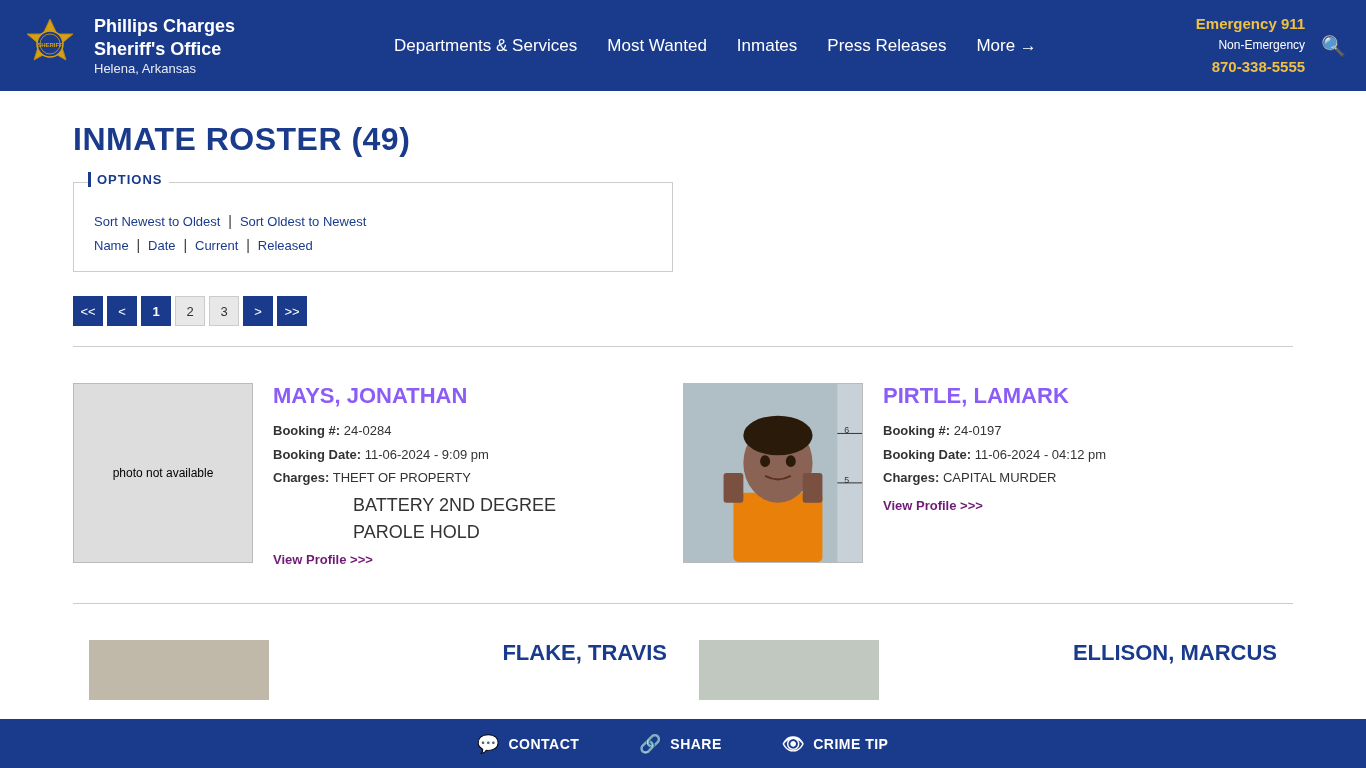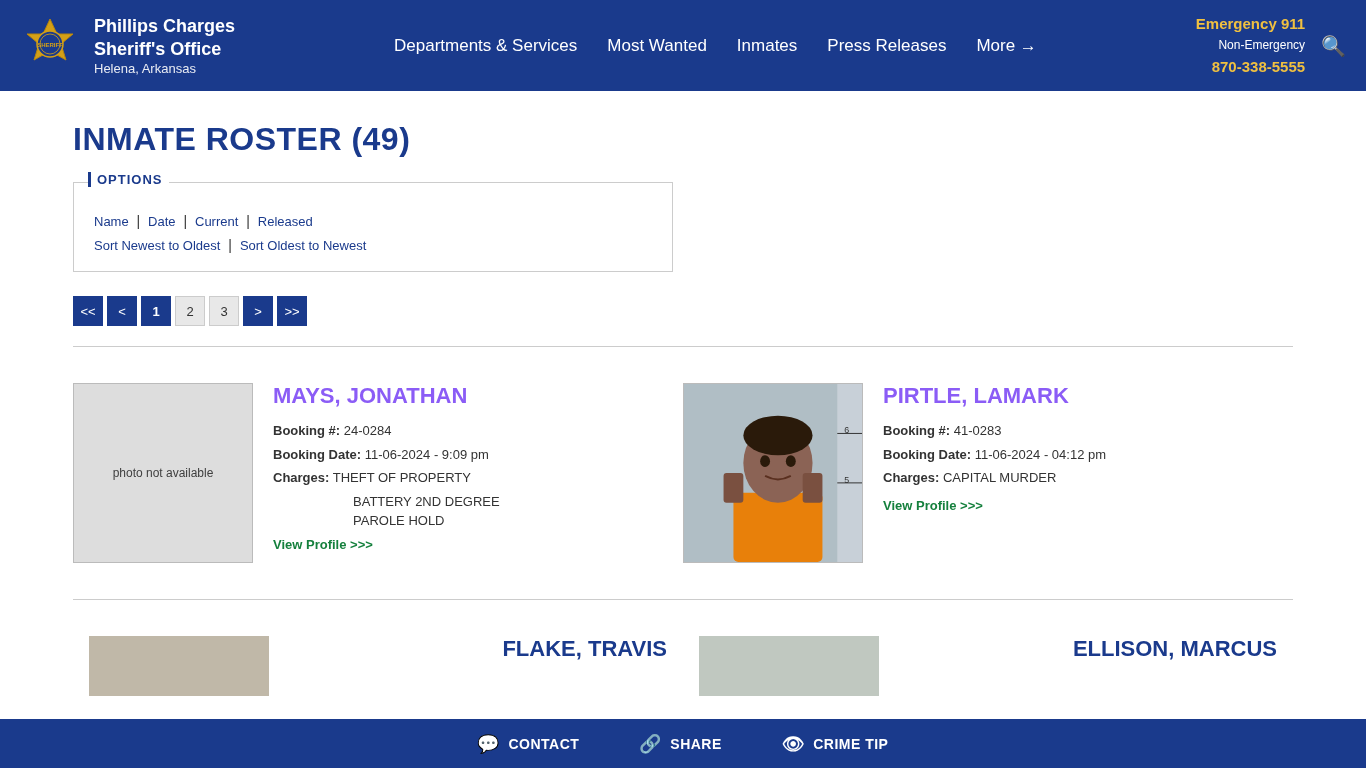--- a/index.html
+++ b/index.html
@@ -197,44 +197,44 @@
       font-size: 12px;
       text-align: center;
       overflow: hidden;
     }
     .inmate-photo-placeholder {
       display: flex;
       align-items: center;
       justify-content: center;
       width: 100%;
       height: 100%;
-      color: #404040;
+      color: #000000;
       font-size: 12px;
     }
     .inmate-info h2 {
       font-size: 22px;
       font-weight: bold;
       color: #8b5cf6;
       margin-bottom: 12px;
     }
     .inmate-info .field {
       margin-bottom: 4px;
       font-size: 13px;
       line-height: 1.5;
     }
     .inmate-info .field strong {
       font-weight: bold;
     }
     .inmate-info .charges-list {
       margin-left: 80px;
-      font-size: 13px;
+      font-size: 18px;
       line-height: 1.5;
     }
     .inmate-info .view-profile {
-      color: #15803d;
+      color: #701a75;
       text-decoration: none;
       font-size: 13px;
       font-weight: bold;
       margin-top: 6px;
       display: inline-block;
     }
 
     
     .inmate-card-partial {
       display: flex;
@@ -339,32 +339,32 @@
   </div>
 </header>
 
 <main class="main-content">
   <h1 class="page-title">INMATE ROSTER (49)</h1>
 
   <div class="options-box">
     <div class="options-label">OPTIONS</div>
     <div class="options-links">
       <div class="options-row">
+        <a>Sort Newest to Oldest</a>
+        <span class="sep"> | </span>
+        <a>Sort Oldest to Newest</a>
+      </div>
+      <div class="options-row">
         <a>Name</a>
         <span class="sep"> | </span>
         <a>Date</a>
         <span class="sep"> | </span>
         <a>Current</a>
         <span class="sep"> | </span>
         <a>Released</a>
-      </div>
-      <div class="options-row">
-        <a>Sort Newest to Oldest</a>
-        <span class="sep"> | </span>
-        <a>Sort Oldest to Newest</a>
       </div>
     </div>
   </div>
 
   <div class="pagination">
     <a>&lt;&lt;</a>
     <a>&lt;</a>
     <a class="active">1</a>
     <a class="inactive">2</a>
     <a class="inactive">3</a>
@@ -425,21 +425,21 @@
           <ellipse cx="108" cy="78" rx="5" ry="6" fill="#2a1a0a"></ellipse>
           <path d="M82 93 Q95 100 108 93" stroke="#5a3020" stroke-width="2" fill="none"></path>
           <rect x="40" y="90" width="20" height="30" rx="3" fill="#7a5040"></rect>
           <rect x="120" y="90" width="20" height="30" rx="3" fill="#7a5040"></rect>
         </svg>
       </div>
       <div class="inmate-info">
         <h2>PIRTLE, LAMARK</h2>
         <div class="field">
           <strong>Booking #:</strong>
-          <span>41-0283</span>
+          <span>24-0197</span>
         </div>
         <div class="field">
           <strong>Booking Date:</strong>
           <span>11-06-2024 - 04:12 pm</span>
         </div>
         <div class="field">
           <strong>Charges:</strong>
           <span>CAPITAL MURDER</span>
         </div>
         <a class="view-profile">View Profile &gt;&gt;&gt;</a>

